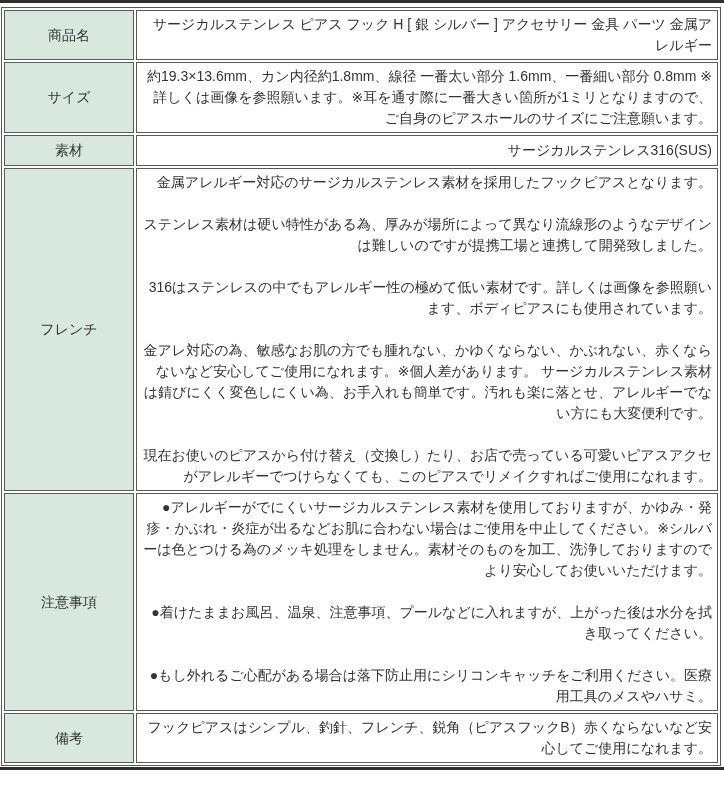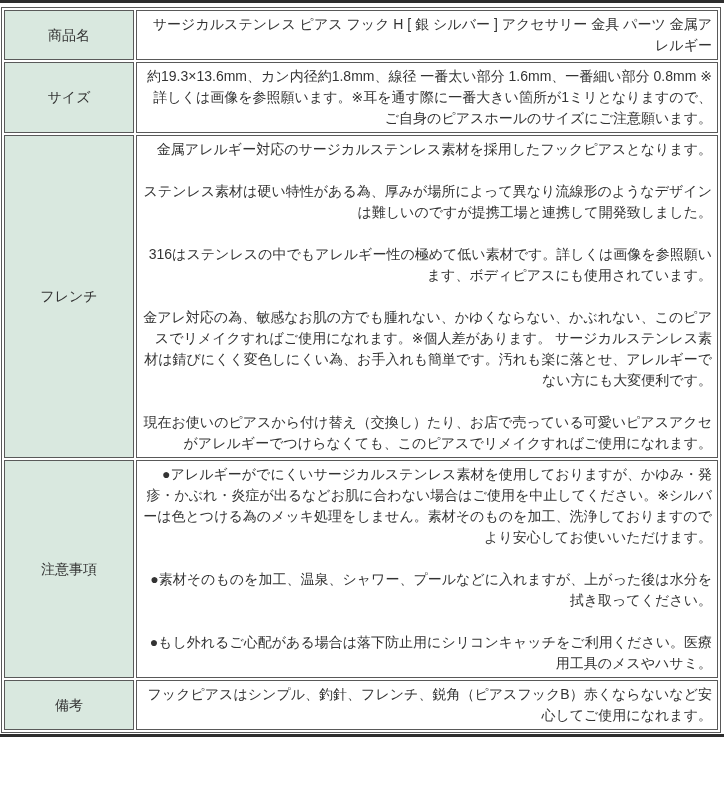--- a/index.html
+++ b/index.html
@@ -73,34 +73,40 @@
               <p class="para">サージカルステンレス ピアス フック H [ 銀 シルバー ] アクセサリー 金具 パーツ 金属アレルギー</p>
             </td>
           </tr>
           <tr>
             <th>サイズ</th>
             <td>
               <p class="para">約19.3×13.6mm、カン内径約1.8mm、線径 一番太い部分 1.6mm、一番細い部分 0.8mm ※詳しくは画像を参照願います。※耳を通す際に一番大きい箇所が1ミリとなりますので、ご自身のピアスホールのサイズにご注意願います。</p>
             </td>
           </tr>
           <tr>
+            <th>素材</th>
+            <td>
+              <p class="para">サージカルステンレス316(SUS)</p>
+            </td>
+          </tr>
+          <tr>
             <th>フレンチ</th>
             <td>
               <p class="para">金属アレルギー対応のサージカルステンレス素材を採用したフックピアスとなります。</p>
               <p class="para">ステンレス素材は硬い特性がある為、厚みが場所によって異なり流線形のようなデザインは難しいのですが提携工場と連携して開発致しました。</p>
               <p class="para">316はステンレスの中でもアレルギー性の極めて低い素材です。詳しくは画像を参照願います、ボディピアスにも使用されています。</p>
-              <p class="para">金アレ対応の為、敏感なお肌の方でも腫れない、かゆくならない、かぶれない、このピアスでリメイクすればご使用になれます。※個人差があります。 サージカルステンレス素材は錆びにくく変色しにくい為、お手入れも簡単です。汚れも楽に落とせ、アレルギーでない方にも大変便利です。</p>
+              <p class="para">金アレ対応の為、敏感なお肌の方でも腫れない、かゆくならない、かぶれない、赤くならないなど安心してご使用になれます。※個人差があります。 サージカルステンレス素材は錆びにくく変色しにくい為、お手入れも簡単です。汚れも楽に落とせ、アレルギーでない方にも大変便利です。</p>
               <p class="para">現在お使いのピアスから付け替え（交換し）たり、お店で売っている可愛いピアスアクセがアレルギーでつけらなくても、このピアスでリメイクすればご使用になれます。</p>
             </td>
           </tr>
           <tr>
             <th>注意事項</th>
             <td>
               <p class="para">●アレルギーがでにくいサージカルステンレス素材を使用しておりますが、かゆみ・発疹・かぶれ・炎症が出るなどお肌に合わない場合はご使用を中止してください。※シルバーは色とつける為のメッキ処理をしません。素材そのものを加工、洗浄しておりますのでより安心してお使いいただけます。</p>
-              <p class="para">●素材そのものを加工、温泉、シャワー、プールなどに入れますが、上がった後は水分を拭き取ってください。</p>
+              <p class="para">●着けたままお風呂、温泉、注意事項、プールなどに入れますが、上がった後は水分を拭き取ってください。</p>
               <p class="para">●もし外れるご心配がある場合は落下防止用にシリコンキャッチをご利用ください。医療用工具のメスやハサミ。</p>
             </td>
           </tr>
           <tr>
             <th>備考</th>
             <td>
               <p class="para">フックピアスはシンプル、釣針、フレンチ、鋭角（ピアスフックB）赤くならないなど安心してご使用になれます。</p>
             </td>
           </tr>
         </tbody>

